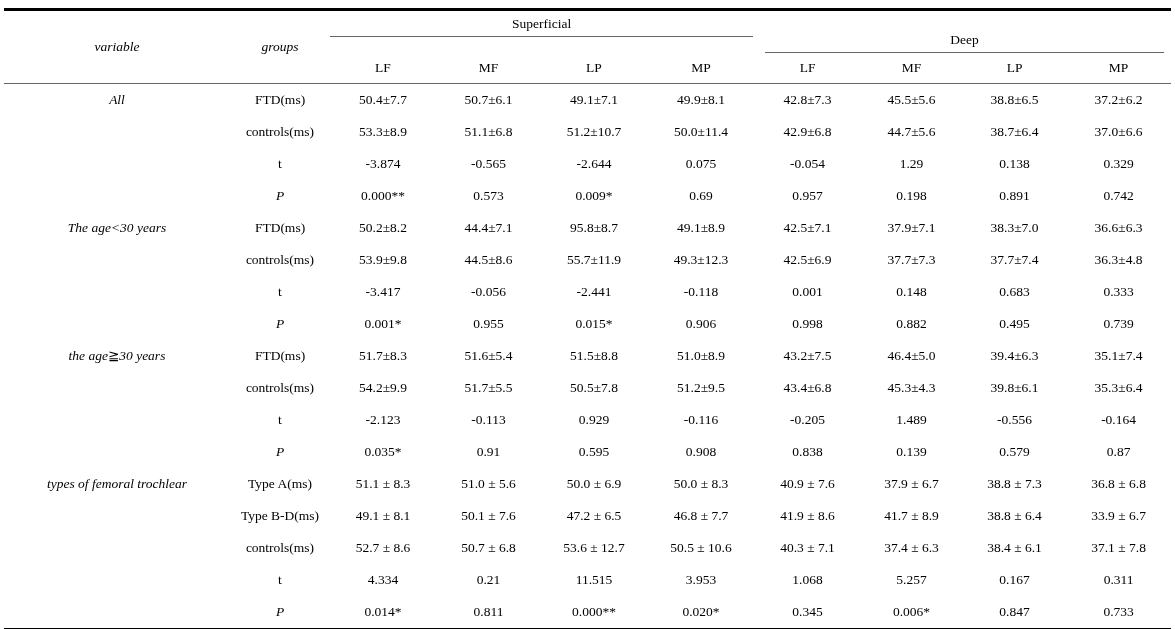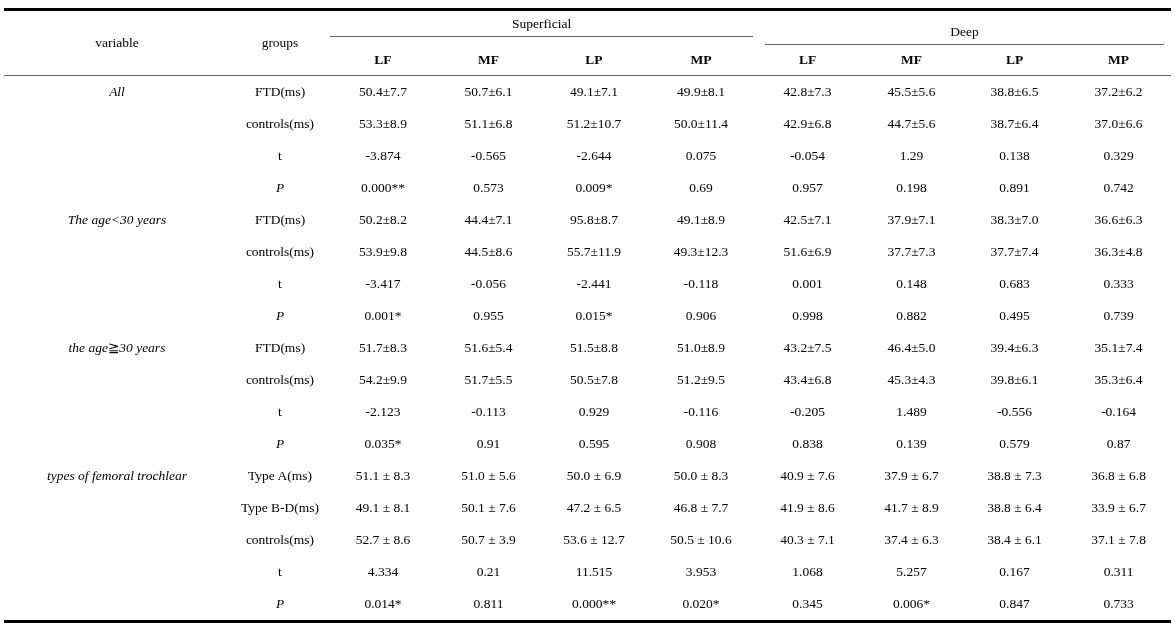--- a/index.html
+++ b/index.html
@@ -22,29 +22,29 @@
   }
   th, td {
     font-weight: normal;
     text-align: center;
     vertical-align: middle;
     padding: 0;
     font-size: 13.5px;
     white-space: nowrap;
     overflow: hidden;
   }
-  thead th.corner { border-bottom: 1px solid #666666; }
-  thead tr.subhead th { height: 30px; border-bottom: 1px solid #666666; font-weight: bold; }
+  thead th.corner { border-bottom: 1px solid #666666; font-style: italic; }
+  thead tr.subhead th { height: 30px; border-bottom: 1px solid #666666; }
   th.group-spanner { height: 29px; vertical-align: bottom; }
   .spanner-inner {
     display: block;
     padding: 5px 0 4px 0;
     border-bottom: 1px solid #666666;
   }
-  .spanner-superficial { margin: 0 2px 8px 0; }
+  .spanner-superficial { margin: 0 2px 16px 0; }
   .spanner-deep { margin: 0 7px 0 10px; }
   tbody td { height: 32px; }
   td.var-cell { vertical-align: top; line-height: 32px; font-style: italic; }
   .italic { font-style: italic; }
 </style>
 </head>
 <body>
 
 <div class="page">
   <table class="stat-table">
@@ -139,21 +139,21 @@
           <td>37.9±7.1</td>
           <td>38.3±7.0</td>
           <td>36.6±6.3</td>
         </tr>
         <tr>
           <td class="group-cell">controls(ms)</td>
           <td>53.9±9.8</td>
           <td>44.5±8.6</td>
           <td>55.7±11.9</td>
           <td>49.3±12.3</td>
-          <td>51.6±6.9</td>
+          <td>42.5±6.9</td>
           <td>37.7±7.3</td>
           <td>37.7±7.4</td>
           <td>36.3±4.8</td>
         </tr>
         <tr>
           <td class="group-cell">t</td>
           <td>-3.417</td>
           <td>-0.056</td>
           <td>-2.441</td>
           <td>-0.118</td>
@@ -237,21 +237,21 @@
           <td>47.2 ± 6.5</td>
           <td>46.8 ± 7.7</td>
           <td>41.9 ± 8.6</td>
           <td>41.7 ± 8.9</td>
           <td>38.8 ± 6.4</td>
           <td>33.9 ± 6.7</td>
         </tr>
         <tr>
           <td class="group-cell">controls(ms)</td>
           <td>52.7 ± 8.6</td>
-          <td>50.7 ± 3.9</td>
+          <td>50.7 ± 6.8</td>
           <td>53.6 ± 12.7</td>
           <td>50.5 ± 10.6</td>
           <td>40.3 ± 7.1</td>
           <td>37.4 ± 6.3</td>
           <td>38.4 ± 6.1</td>
           <td>37.1 ± 7.8</td>
         </tr>
         <tr>
           <td class="group-cell">t</td>
           <td>4.334</td>

